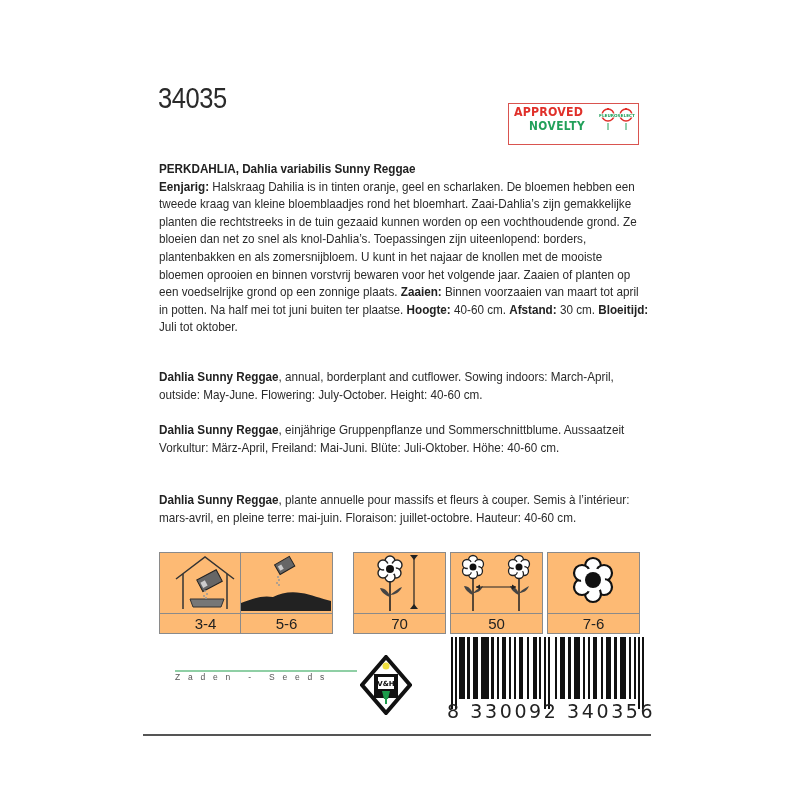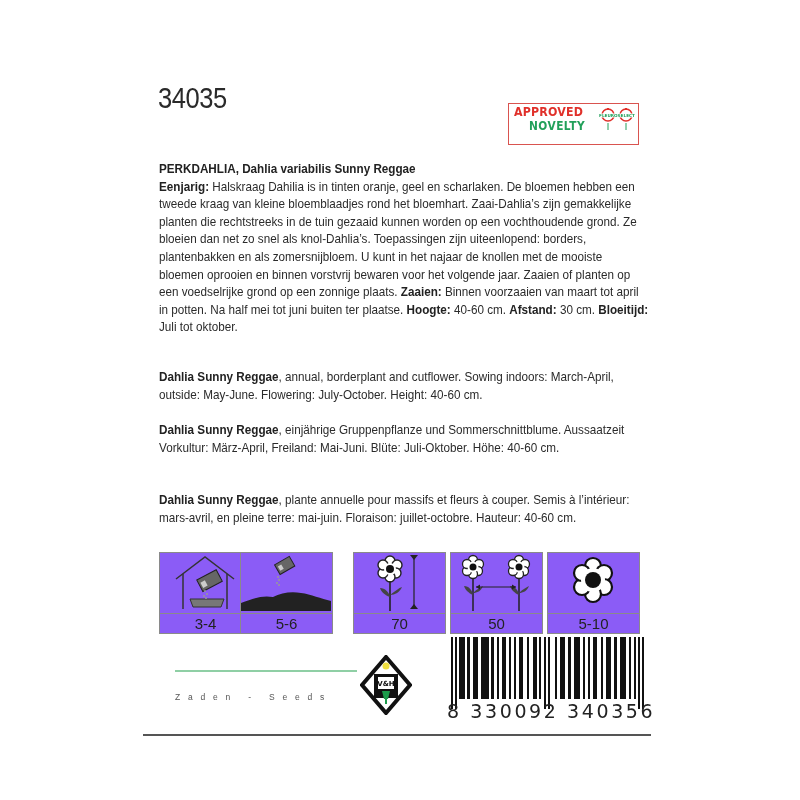--- a/index.html
+++ b/index.html
@@ -14,29 +14,29 @@
   #approved-badge .l2 { position:absolute; left:20px; top:15px; font-size:11.5px; font-weight:bold; color:#22a05a; letter-spacing:0.5px; font-family:"DejaVu Sans", sans-serif; transform:scaleX(0.92); transform-origin:left top; }
   #approved-badge svg { position:absolute; right:3px; top:2px; }
 
   .textblock { left:159px; width:490px; font-size:13.6px; line-height:17.6px; color:#2b2b2b; transform:scaleX(0.86); transform-origin:left top; width:570px; }
   .textblock b { color:#222; }
   #nl-block { top:160px; }
   #en-block { top:368px; }
   #de-block { top:421px; }
   #fr-block { top:491px; }
 
-  .icon-box { top:552px; width:93px; height:82px; border:1.5px solid #8a8a8a; box-sizing:border-box; background:#8b5cf6; }
+  .icon-box { top:552px; width:93px; height:82px; border:1.5px solid #8a8a8a; box-sizing:border-box; background:#fdba74; }
   .icon-box .pic { position:absolute; left:0; top:0; width:100%; height:60px; border-bottom:1.5px solid #8a8a8a; }
   .icon-box .lbl { position:absolute; left:0; top:61px; width:100%; height:19px; text-align:center; font-size:15px; line-height:19px; color:#222; }
   #box-1 { left:159px; } #box-2 { left:240px; } #box-3 { left:353px; } #box-4 { left:450px; } #box-5 { left:547px; }
 
   #brand { left:175px; top:667px; }
   #brand .name { font-size:21px; color:#2a2a2a; letter-spacing:0.2px; white-space:nowrap; }
   #brand .rule { width:182px; height:2px; background:#8fcfa5; margin-top:3px; }
-  #brand .tag { font-size:8.5px; color:#555; letter-spacing:7.8px; margin-top:20px; white-space:nowrap; }
+  #brand .tag { font-size:8.5px; color:#555; letter-spacing:7.8px; margin-top:0; white-space:nowrap; }
 
   #diamond-logo { left:360px; top:655px; }
 
   #barcode { left:447px; top:637px; }
   #barcode-digits { left:447px; top:700px; font-family:"DejaVu Sans", sans-serif; font-size:19px; color:#222; letter-spacing:2.6px; }
 
   #bottom-rule { left:143px; top:734px; width:508px; height:2px; background:#555; }
 </style>
 </head>
 <body>
@@ -200,21 +200,21 @@
           <circle cx="56" cy="20" r="8"></circle>
           <circle cx="56" cy="34" r="8"></circle>
         <circle cx="45" cy="41" r="8"></circle>
           <circle cx="34" cy="34" r="8"></circle>
           <circle cx="34" cy="20" r="8"></circle>
       </g>
       <circle cx="45" cy="27" r="12" fill="#fff"></circle>
       <circle cx="45" cy="27" r="8" fill="#111"></circle>
     </svg>
   </div>
-  <div class="lbl">5-10</div>
+  <div class="lbl">7-6</div>
 </div>
 
 <div id="brand" class="abs">
   <div class="rule"></div>
   <div class="tag">Zaden - Seeds</div>
 </div>
 
 <div id="diamond-logo" class="abs">
   <svg width="52" height="60" viewBox="0 0 52 60">
     <polygon points="26,2 50,30 26,58 2,30" fill="#fff" stroke="#111" stroke-width="4"></polygon>

